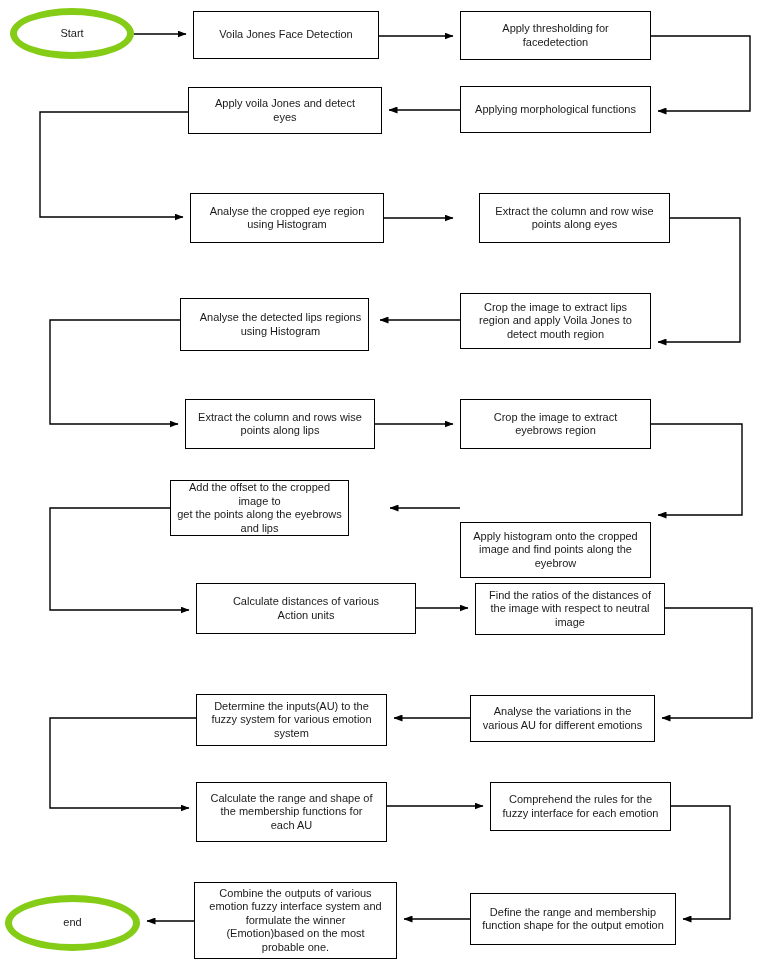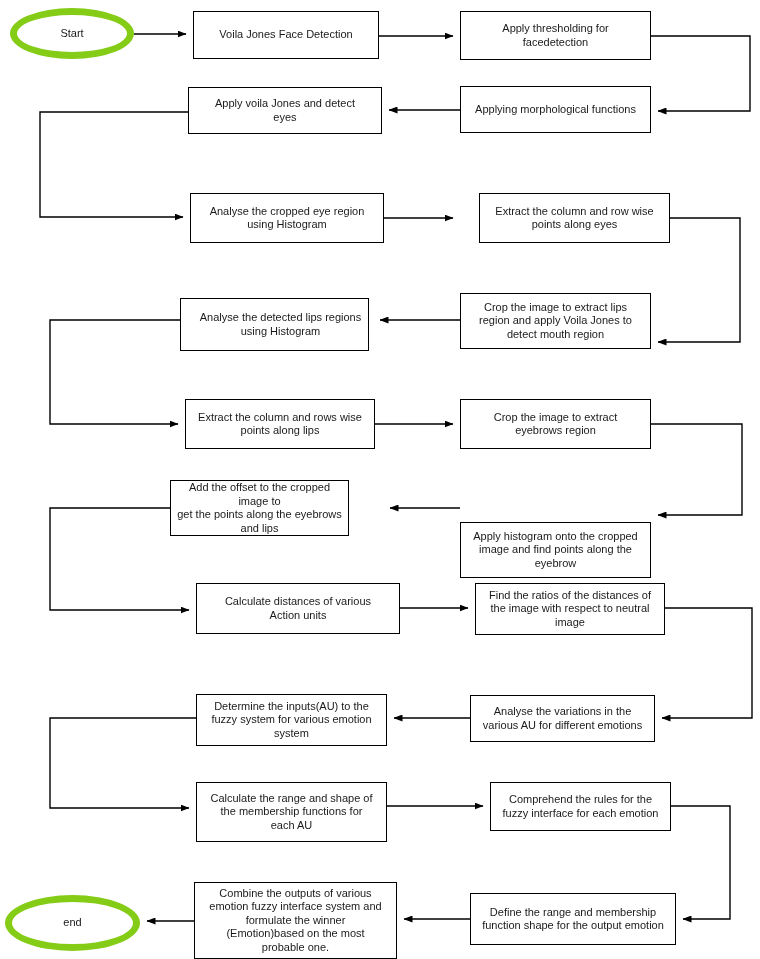--- a/index.html
+++ b/index.html
@@ -129,21 +129,21 @@
       <div class="node process" style="left: 460px; top: 480px; width: 191px; height: 56px; margin-top: 42px;">
         <span class="label">Apply histogram onto the cropped
 image and find points along the
 eyebrow</span>
       </div>
       <div class="node process" style="left: 170px; top: 480px; width: 179px; height: 56px;">
         <span class="label">Add the offset to the cropped image to
 get the points along the eyebrows
 and lips</span>
       </div>
-      <div class="node process" style="left: 196px; top: 583px; width: 204px; height: 51px;">
+      <div class="node process" style="left: 196px; top: 583px; width: 220px; height: 51px;">
         <span class="label">Calculate distances of various
 Action units</span>
       </div>
       <div class="node process" style="left: 475px; top: 583px; width: 190px; height: 52px;">
         <span class="label">Find the ratios of the distances of
 the image with respect to neutral
 image</span>
       </div>
       <div class="node process" style="left: 470px; top: 695px; width: 185px; height: 47px;">
         <span class="label">Analyse the variations in the

